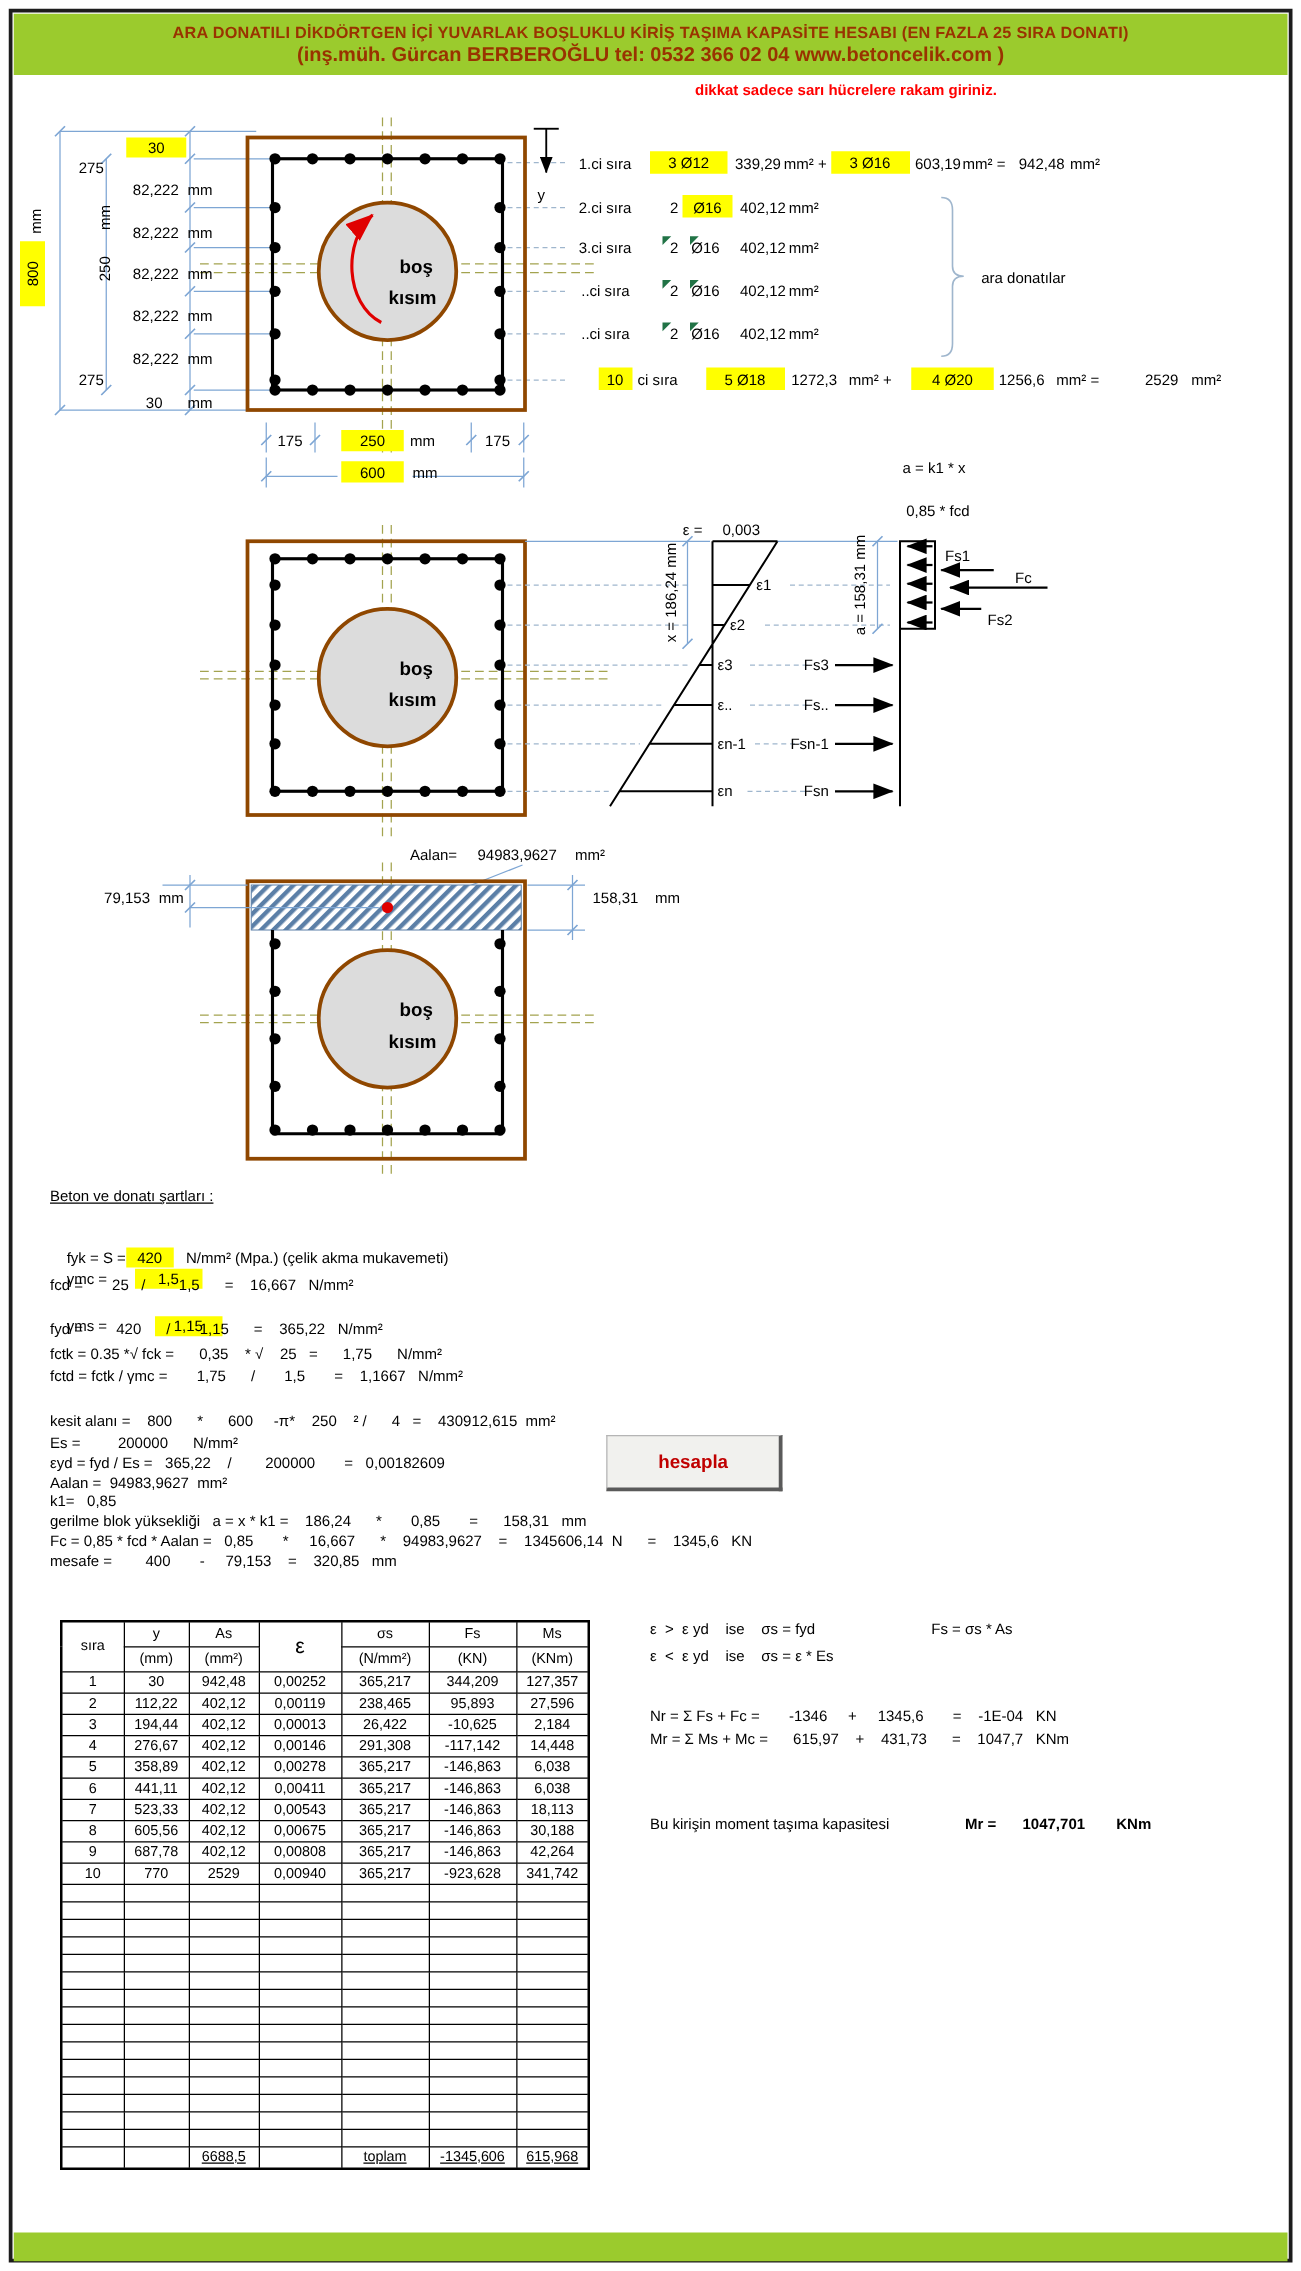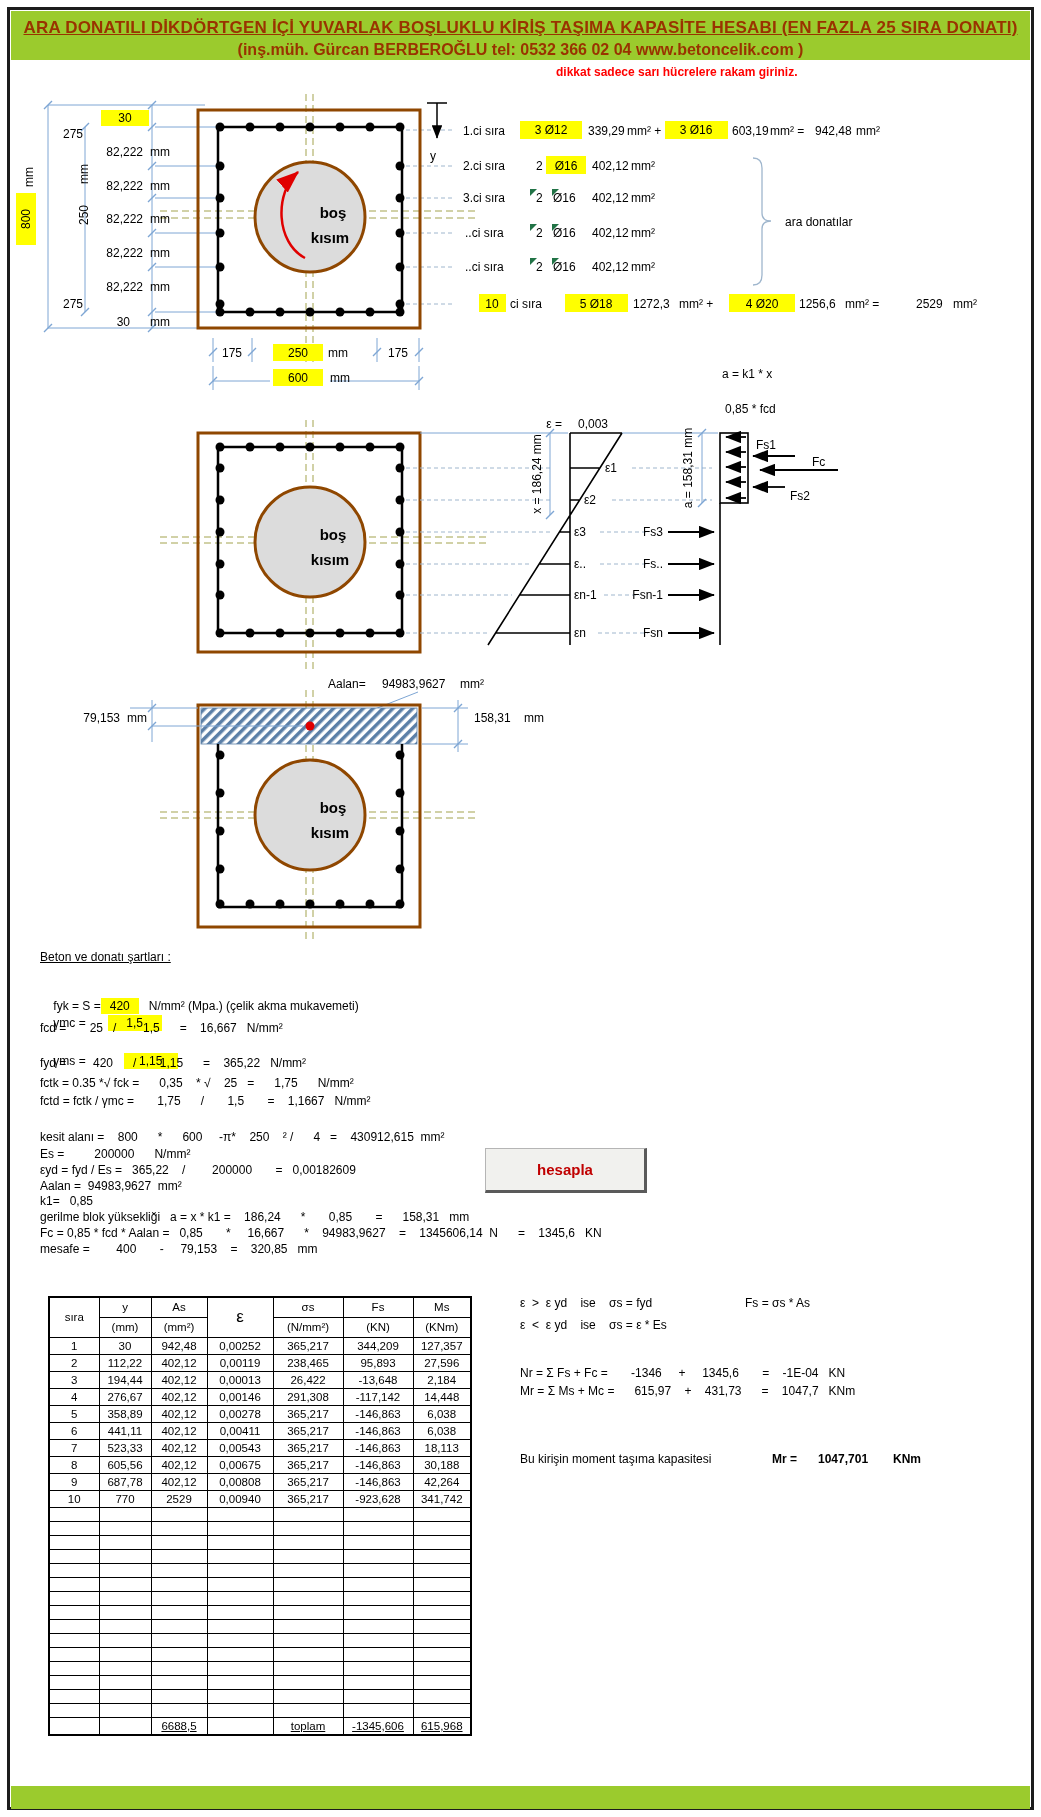--- a/index.html
+++ b/index.html
@@ -2,31 +2,31 @@
 <html style="--band: #9BCB2D; --title: #993300; --warning: #FF0000; --highlight: #FFFF00; --outline-brown: #8F4700; --hole-fill: #DCDCDC; --hatch-blue: #5B7FA7; --dim-blue: #7EA6D4; --centerline-olive: #A3A34F; --button-text: #C00000;"><head>
 <meta charset="utf-8">
 <style>
   html,body{margin:0;padding:0;background:#e8e8e8;}
   .page{position:relative;width:1041px;height:1817px;background:#fff;overflow:hidden;
         font-family:"Liberation Sans",sans-serif;color:#000;}
   .frame{position:absolute;left:7px;top:7px;width:1021px;height:1797px;border:3px solid #1c1c1c;}
   .band{position:absolute;left:11px;width:1019px;background:var(--band);}
   .band-top{top:11px;height:49px;text-align:center;}
   .band-bottom{top:1786px;height:23px;}
-  .title{padding-top:7px;font-size:17px;font-weight:bold;color:var(--title);letter-spacing:.2px;text-decoration:underline;}
+  .title{padding-top:7px;font-size:13px;font-weight:bold;color:var(--title);letter-spacing:.2px;}
   .subtitle{font-size:16px;font-weight:bold;color:var(--title);margin-top:3px;}
   .warning{position:absolute;left:556px;top:65px;font-size:12px;font-weight:bold;color:var(--warning);}
   svg{position:absolute;left:0;top:0;}
   svg text{font:12px "Liberation Sans",sans-serif;fill:#000;}
   svg text.b15{font-size:15px;font-weight:bold;}
   .tline{position:absolute;font-size:12px;white-space:pre;}
   .tline.u{text-decoration:underline;}
   .tline.bold, .bold{font-weight:bold;}
   .ylc{display:inline-block;background:var(--highlight);text-align:center;padding:1px 9px;}
-  .hesapla{position:absolute;left:485px;top:1148px;width:162px;height:45px;
+  .hesapla{position:absolute;left:485px;top:1148px;width:141px;height:45px;
            background:#f1f1ee;border:1px solid #b5b5b5;border-right:3px solid #5a5a5a;
            border-bottom:3px solid #5a5a5a;font:bold 15px "Liberation Sans",sans-serif;
            color:var(--button-text);cursor:pointer;}
   .rtable{position:absolute;border-collapse:collapse;font:11.5px "Liberation Sans",sans-serif;
           border:2px solid #000;background:#fff;}
   .rtable th,.rtable td{border:1px solid #000;text-align:center;padding:0;font-weight:normal;}
   .rtable thead tr{height:20px;}
   .rtable th.eps{font-size:17px;}
   .rtable tr.data-row{height:17px;}
   .rtable tr.empty-row{height:14px;}
@@ -431,21 +431,21 @@
           <td>238,465</td>
           <td>95,893</td>
           <td>27,596</td>
         </tr>
         <tr class="data-row">
           <td>3</td>
           <td>194,44</td>
           <td>402,12</td>
           <td>0,00013</td>
           <td>26,422</td>
-          <td>-13,648</td>
+          <td>-10,625</td>
           <td>2,184</td>
         </tr>
         <tr class="data-row">
           <td>4</td>
           <td>276,67</td>
           <td>402,12</td>
           <td>0,00146</td>
           <td>291,308</td>
           <td>-117,142</td>
           <td>14,448</td>

